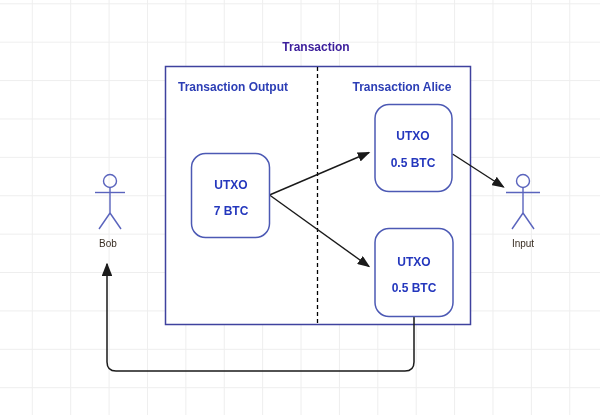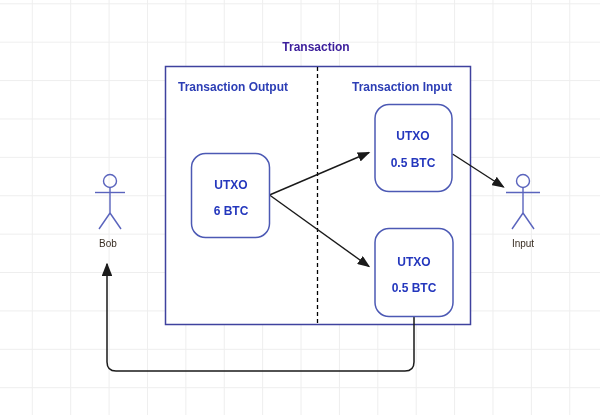--- a/index.html
+++ b/index.html
@@ -81,24 +81,24 @@
       <line x1="523" y1="187.5" x2="523" y2="213"></line>
       <line x1="523" y1="213" x2="512" y2="229"></line>
       <line x1="523" y1="213" x2="534" y2="229"></line>
     </g>
   </svg>
 
   <div class="lbl" style="left: 316px; top: 47px; color: rgb(59, 29, 155);">Transaction</div>
 
   <div class="lbl" style="left: 233px; top: 87px; color: rgb(44, 62, 181);">Transaction Output</div>
 
-  <div class="lbl" style="left: 402px; top: 87px; color: rgb(44, 62, 181);">Transaction Input</div>
+  <div class="lbl" style="left: 402px; top: 87px; color: rgb(44, 62, 181);">Transaction Alice</div>
 
   <div class="lbl" style="left: 231px; top: 185px; color: rgb(36, 55, 189);">UTXO</div>
-  <div class="lbl" style="left: 231px; top: 211px; color: rgb(36, 55, 189);">6 BTC</div>
+  <div class="lbl" style="left: 231px; top: 211px; color: rgb(36, 55, 189);">7 BTC</div>
 
   <div class="lbl" style="left: 413px; top: 136px; color: rgb(36, 55, 189);">UTXO</div>
   <div class="lbl" style="left: 413px; top: 163px; color: rgb(36, 55, 189);">0.5 BTC</div>
 
   <div class="lbl" style="left: 414px; top: 262px; color: rgb(36, 55, 189);">UTXO</div>
   <div class="lbl" style="left: 414px; top: 288px; color: rgb(36, 55, 189);">0.5 BTC</div>
 
   <div class="lbl actor-name" style="left: 108px; top: 244px; color: rgb(58, 46, 35);">Bob</div>
 
   <div class="lbl actor-name" style="left: 523px; top: 244px; color: rgb(58, 46, 35);">Input</div>

